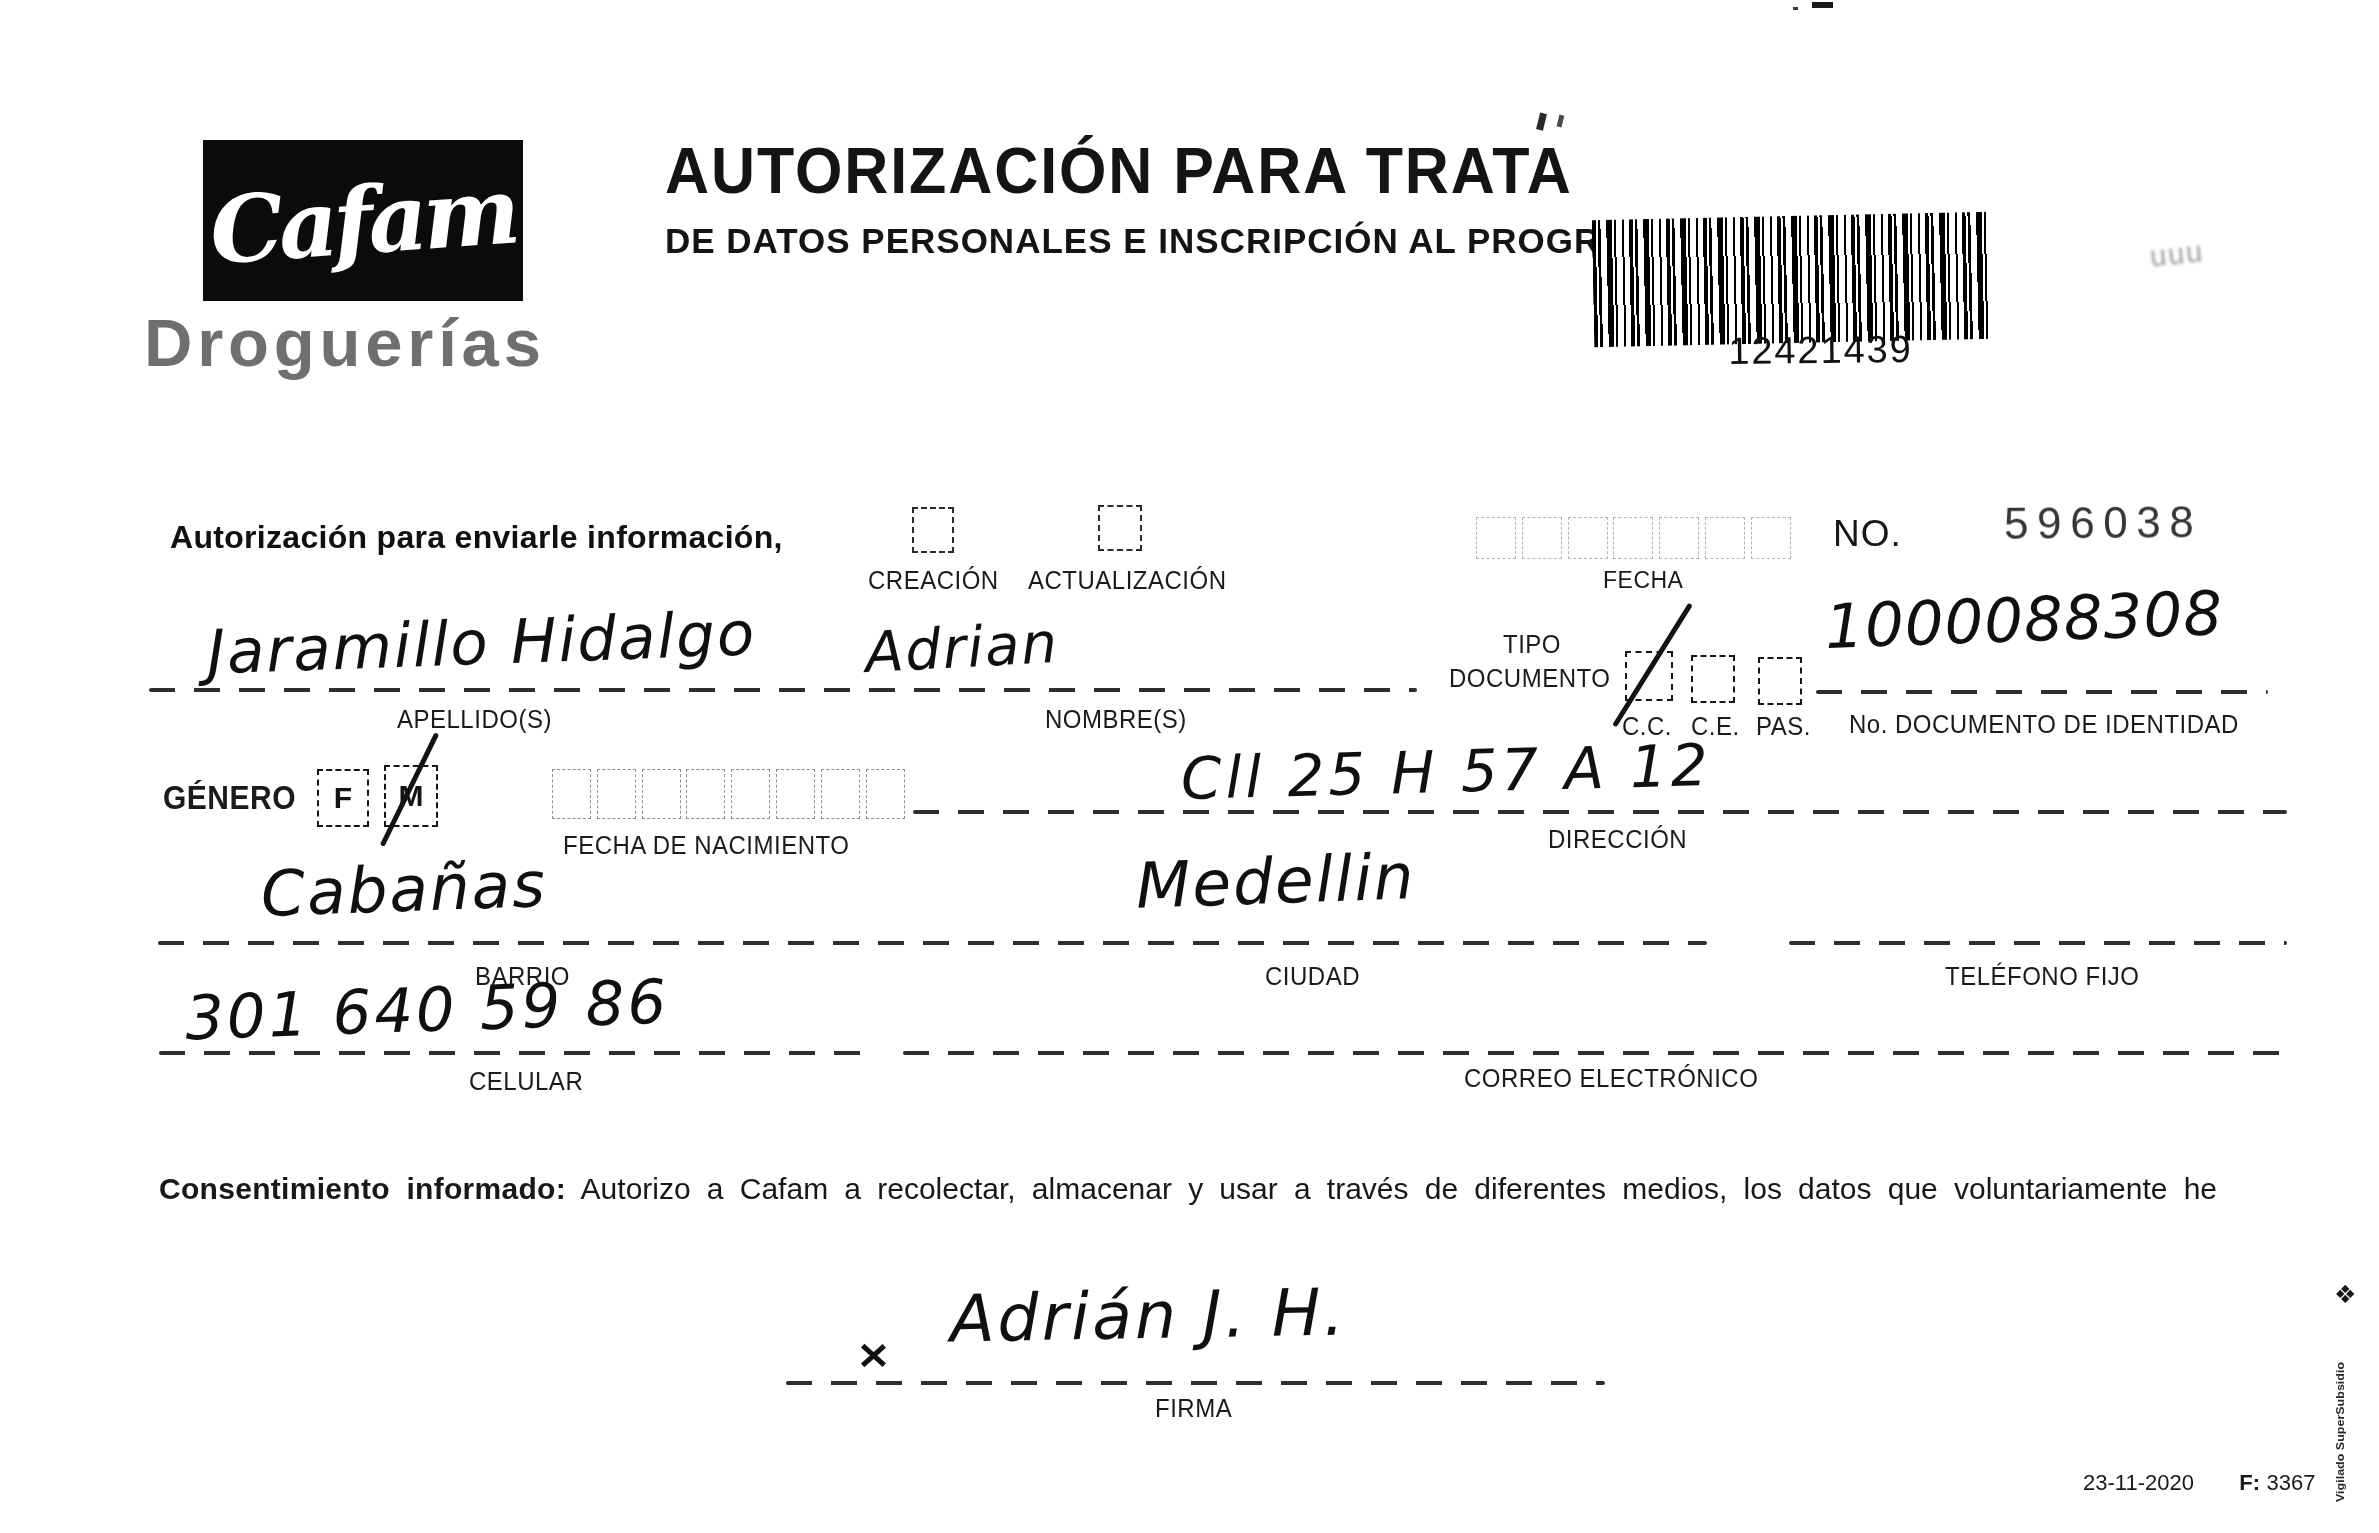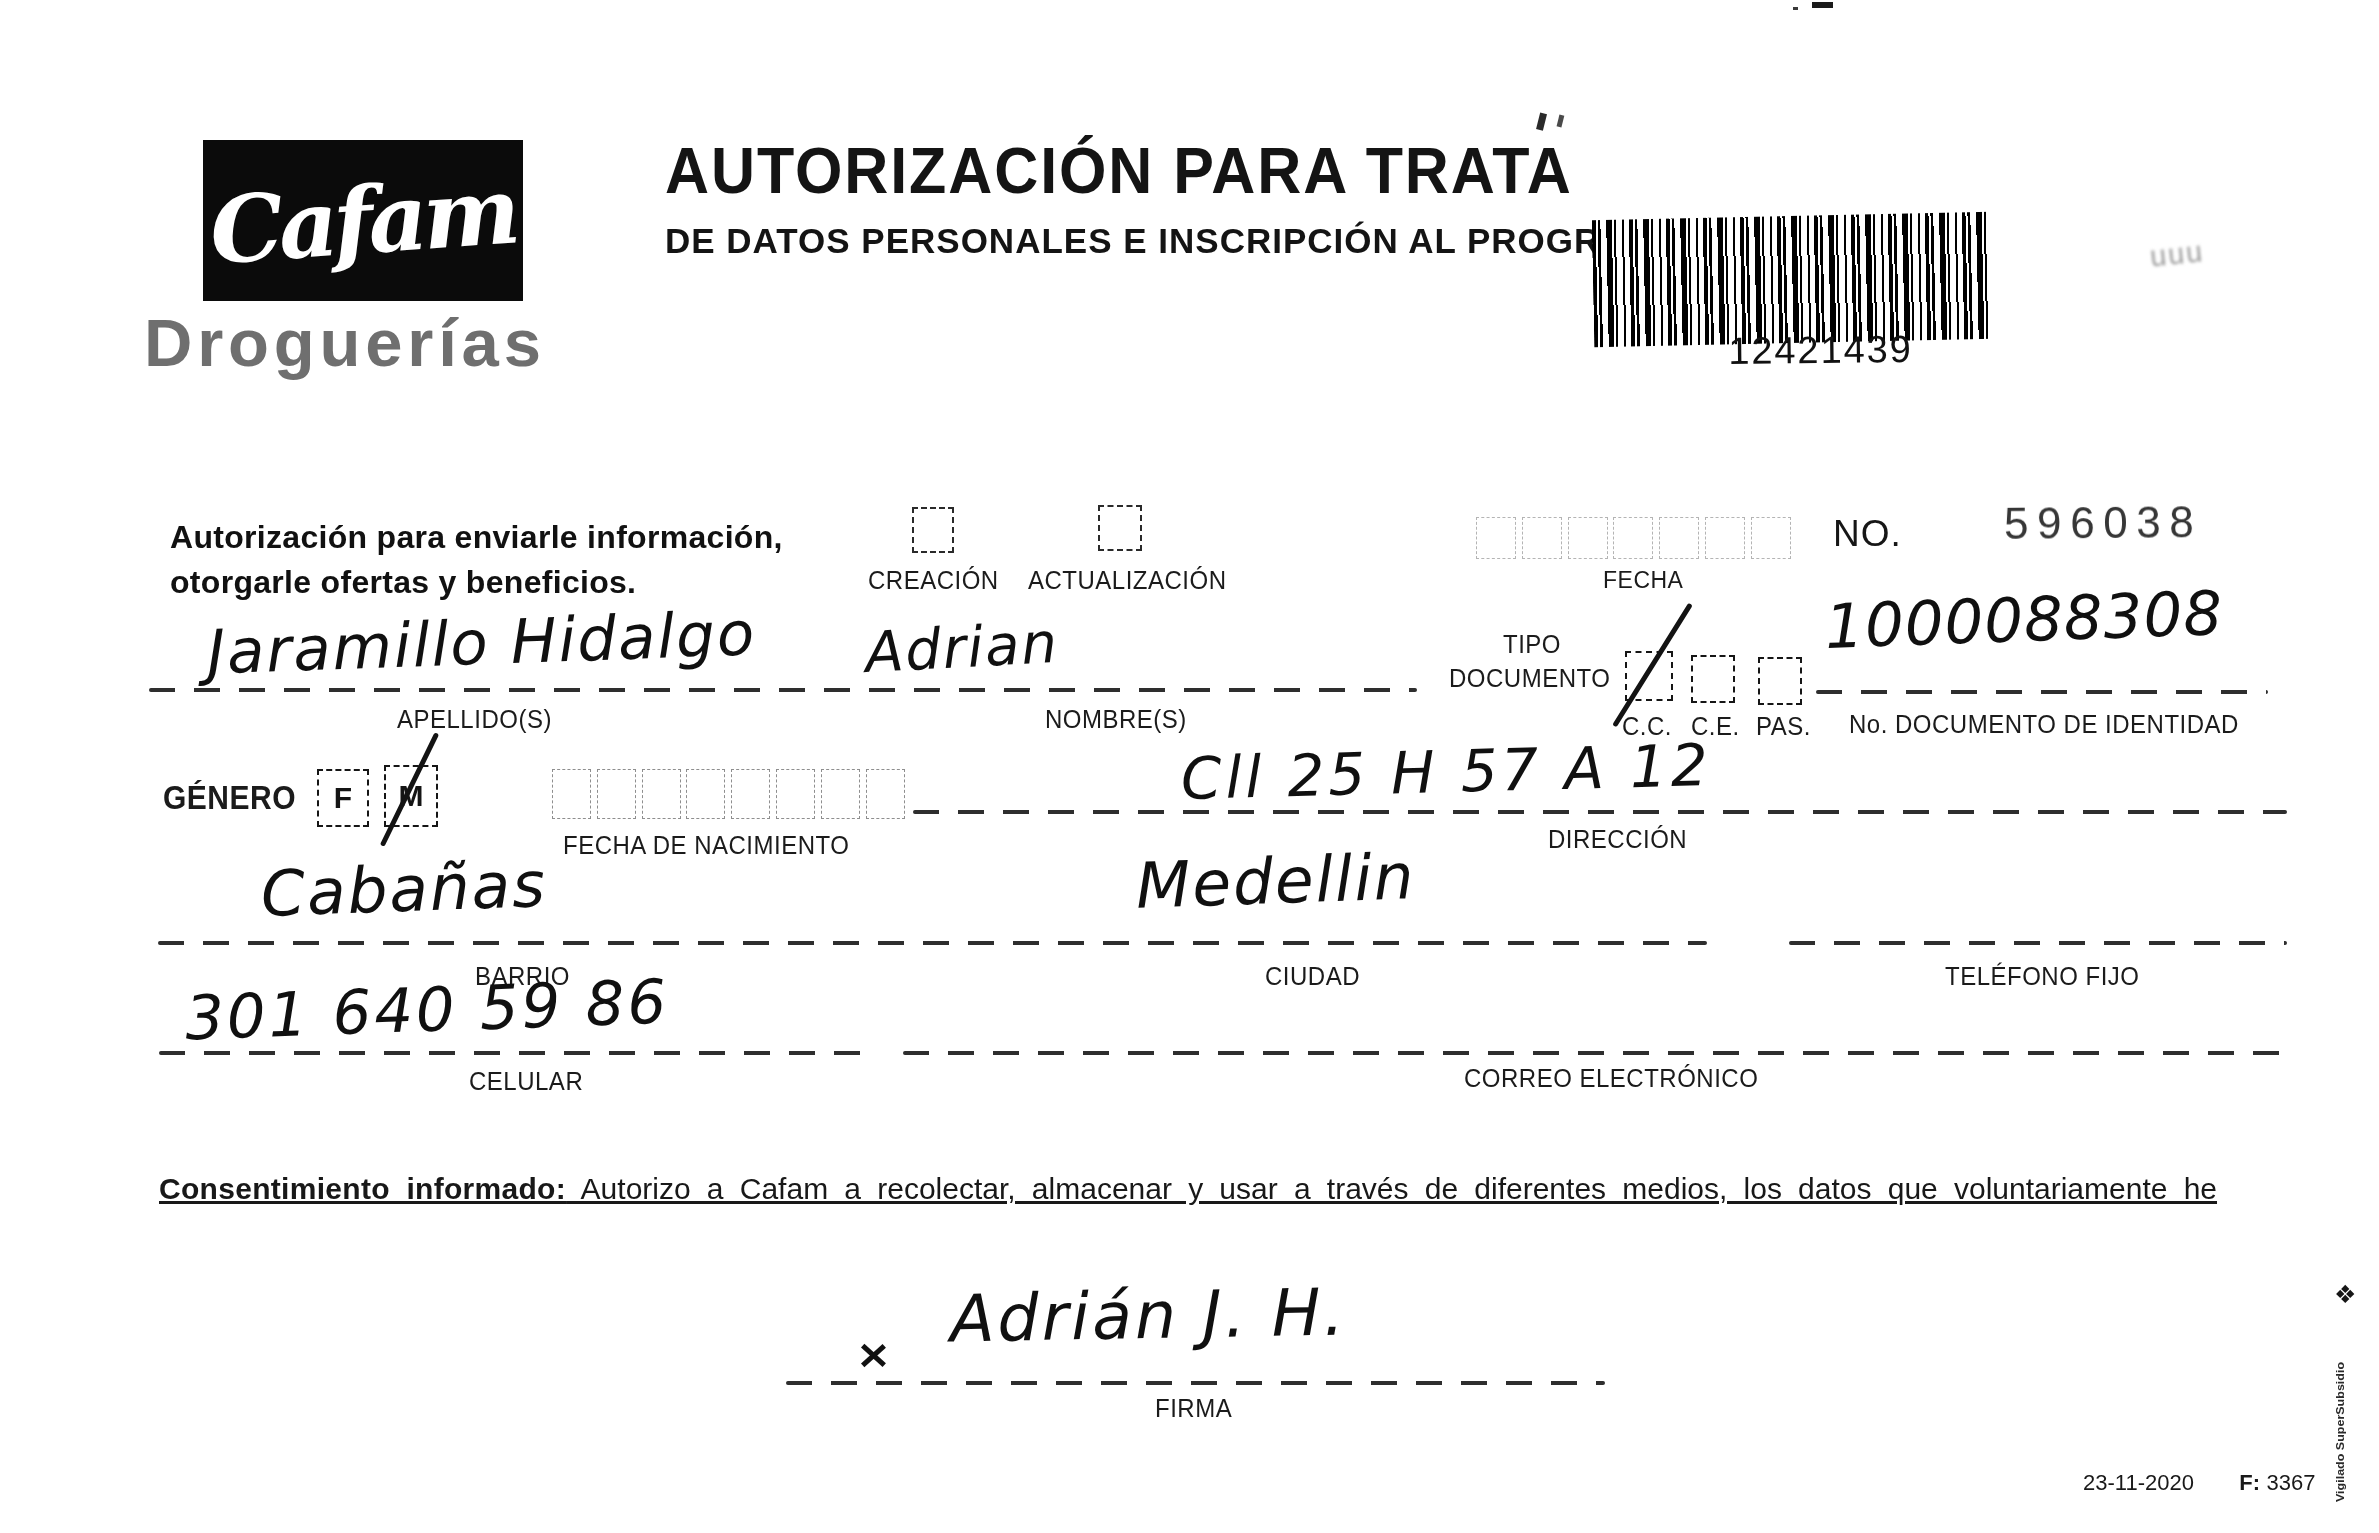--- a/index.html
+++ b/index.html
@@ -39,21 +39,21 @@
   .cbox.faintline{border-style:dashed;}
   .tick{display:none;position:absolute;width:4.8px;background:#131313;border-radius:2.9px;}
   .checked .tick{display:block;}
   .boxrow{position:absolute;display:flex;gap:5.8px;}
   .fbox{border:1.9px dashed #b4b4b4;}
   .nbox{border:1.9px dashed #8e8e8e;}
 
   
   .intro{position:absolute;left:170px;top:515px;font-size:32px;font-weight:bold;line-height:1.42;
          letter-spacing:0.3px;color:#111;}
-  .consent{position:absolute;left:159px;top:1168px;width:2058px;font-size:30px;line-height:1.38;color:#181818;text-decoration:underline;}
+  .consent{position:absolute;left:159px;top:1168px;width:2058px;font-size:30px;line-height:1.38;color:#181818;}
   .consent .j{text-align:justify;text-align-last:justify;}
   .consent b{letter-spacing:0.3px;}
 
   .no-label{position:absolute;left:1833px;top:513px;font-size:37px;color:#161616;letter-spacing:1px;}
   .stamp{position:absolute;left:2004px;top:498px;font-size:44px;letter-spacing:8.6px;color:#2d2d2d;
          opacity:.85;filter:blur(0.4px) contrast(1.3);transform:rotate(-.5deg);}
 
   
   .xmark{position:absolute;left:858px;top:1343px;width:29px;height:25px;}
   .xmark i{position:absolute;left:12.5px;top:-1.9px;width:4.8px;height:29px;background:#111;display:block;}
@@ -87,21 +87,20 @@
   <div class="barcode"></div>
   <div class="barcode-num">12421439</div>
   <div class="smudge">uuu</div>
   <div class="speck-a"></div>
   <div class="speck-b"></div>
   <div class="speck-c"></div>
   <div class="speck-d"></div>
 
   <div class="intro">
     <div>Autorización para enviarle información,</div>
-    <div>otorgarle ofertas y beneficios.</div>
   </div>
 
   <div class="cbox faintline" style="left:912px;top:507px;width:38px;height:42px;border-color:#2a2a2a;"></div>
   <div class="lbl" style="left:868px;top:565px;">CREACIÓN</div>
   <div class="cbox faintline" style="left:1098px;top:505px;width:40px;height:42px;border-color:#2a2a2a;"></div>
   <div class="lbl" style="left:1028px;top:565px;">ACTUALIZACIÓN</div>
 
   <div class="boxrow" style="left:1476px;top:517px;">
     <div class="fbox" style="width:38px;height:40px;"></div>
       <div class="fbox" style="width:38px;height:40px;"></div>

